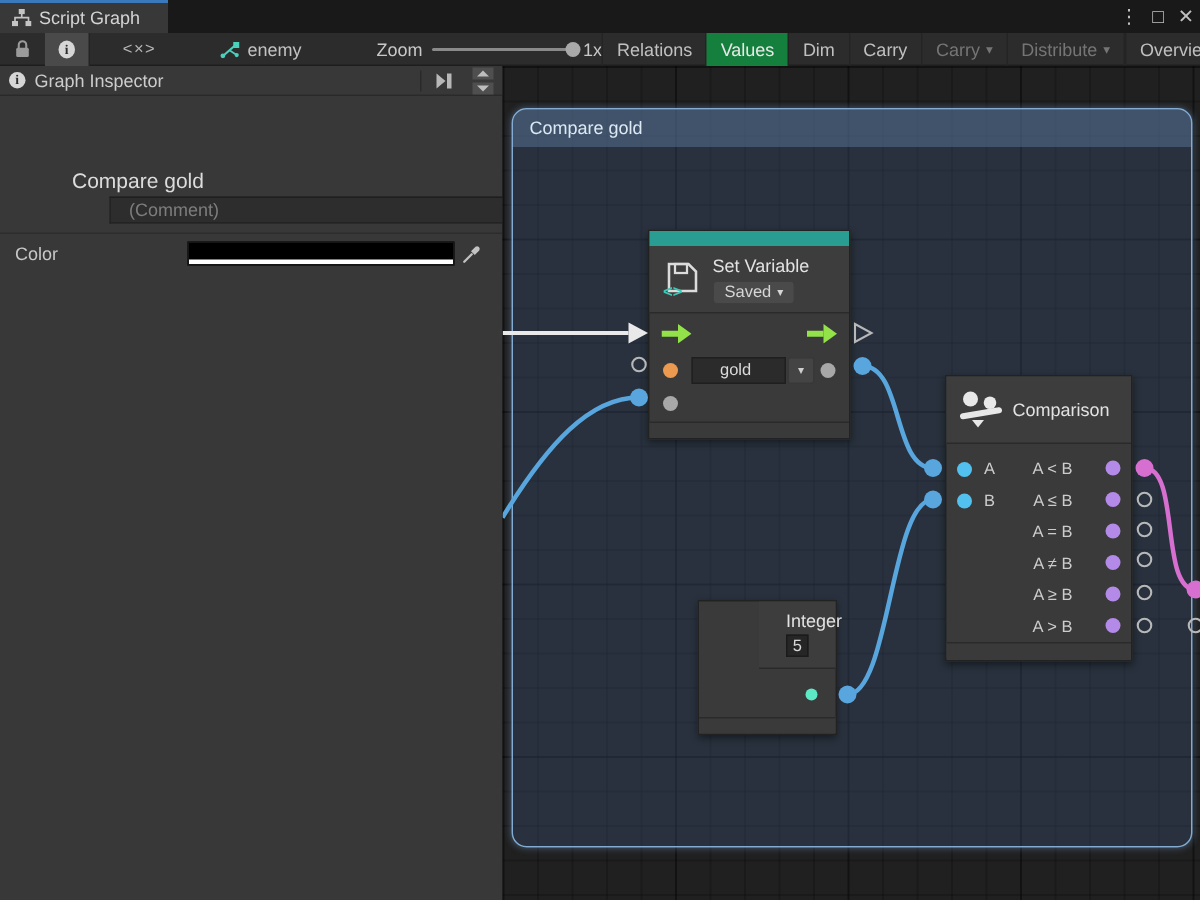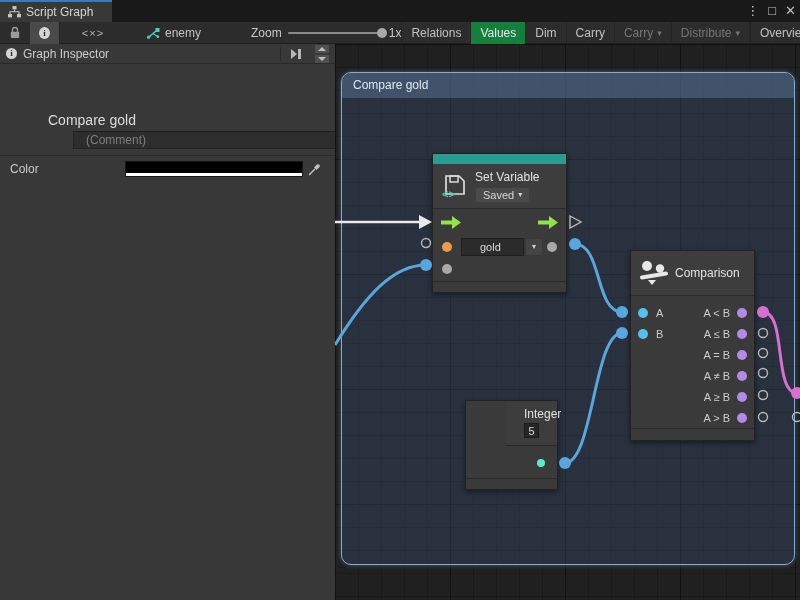--- a/index.html
+++ b/index.html
@@ -102,21 +102,21 @@
     border:1px solid #1f1f1f; color:#dadada; font-size:11px; line-height:16px; padding-left:18px; }
   .gold-caret-btn { position:absolute; left:92px; top:2px; width:18px; height:18px; background:#444444;
     border:1px solid #383838; color:#cfcfcf; font-size:8px; text-align:center; line-height:16px; border-radius:2px; }
 
   
   .cmp-node { left:295px; top:206px; width:125px; height:191px; }
   .cmp-header { height:45px; }
   .cmp-rows { padding-top:6px; height:132px; }
   .cmp-row { height:21px; display:flex; align-items:center; padding:0 7px; }
   .cmp-left { display:flex; align-items:center; gap:8px; font-size:11px; color:#cccccc; }
-  .cmp-right { margin-left:auto; display:flex; align-items:center; gap:7px; font-size:11px; color:#cccccc; }
+  .cmp-right { margin-left:auto; display:flex; gap:22px; font-size:11px; color:#cccccc; }
   .cmp-footer { height:11px; }
 
   
   .int-node { left:130px; top:356px; width:93px; height:90px; }
   .int-header { height:45px; gap:9px;margin-left:40px; }
   .int-circle { width:22px; height:22px; border-radius:50%; background:#5de9c6; }
   .int-valbox { display:inline-block; min-width:15px; height:15px; background:#262626; border:1px solid #1b1b1b;
     color:#d8d8d8; font-size:11px; line-height:14px; text-align:center; padding:0 3px; margin-top:2px; }
   .int-body { position:relative; height:32px; }
   .int-footer { height:11px; }

